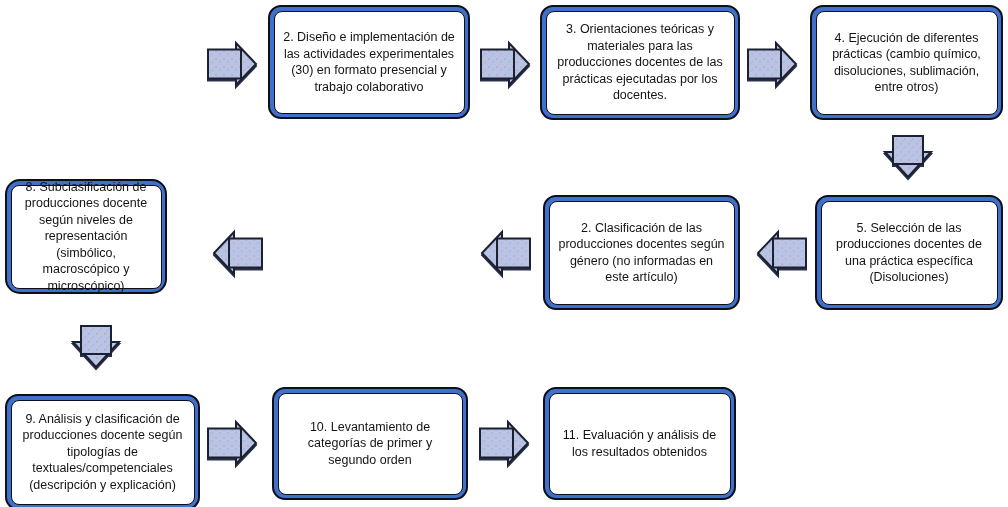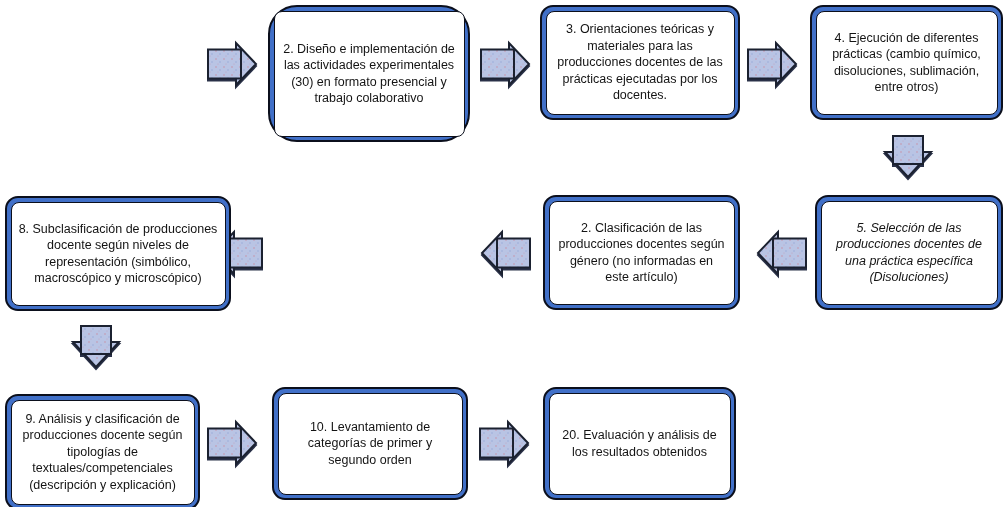--- a/index.html
+++ b/index.html
@@ -30,27 +30,27 @@
     align-items: center;
     justify-content: center;
     text-align: center;
     padding: 4px 7px;
     font-size: 12.5px;
     line-height: 1.32;
     color: #141414;
   }
   
   .b1  { left: 5px;   top: 5px;   width: 196px; height: 115px; }
-  .b2  { left: 268px; top: 5px;   width: 202px; height: 137px; border-radius: 29px; }
+  .b2  { left: 268px; top: 5px;   width: 202px; height: 114px; }
   .b3  { left: 540px; top: 5px;   width: 200px; height: 115px; }
   .b4  { left: 810px; top: 5px;   width: 193px; height: 115px; }
-  .b5  { left: 815px; top: 195px; width: 188px; height: 115px; font-style: italic; }
+  .b5  { left: 815px; top: 195px; width: 188px; height: 115px; }
   .b6  { left: 543px; top: 195px; width: 197px; height: 115px; }
   .b7  { left: 272px; top: 195px; width: 196px; height: 115px; }
-  .b8  { left: 5px;   top: 196px; width: 226px; height: 115px; }
+  .b8  { left: 5px;   top: 179px; width: 162px; height: 115px; border-radius: 15px; }
   .b9  { left: 5px;   top: 394px; width: 195px; height: 116px; }
   .b10 { left: 272px; top: 387px; width: 196px; height: 113px; }
   .b11 { left: 543px; top: 387px; width: 193px; height: 113px; }
 
   .arrow {
     position: absolute;
     overflow: visible;
   }
   .arrow svg {
     display: block;
@@ -173,16 +173,16 @@
   <div class="box b10">
     <div class="box-inner">10. Levantamiento de categorías de primer y segundo orden</div>
   </div>
   <div class="arrow a1011">
     <svg width="52" height="46" viewBox="0 0 52 46">
       <path d="M30 2 L50 23 L30 44 Z" fill="url(#dotfill)" stroke="#1b2130" stroke-width="2"></path>
       <rect x="2" y="8.5" width="33" height="29" fill="url(#dotfill)" stroke="#1b2130" stroke-width="2"></rect>
     </svg>
   </div>
   <div class="box b11">
-    <div class="box-inner">20. Evaluación y análisis de los resultados obtenidos</div>
+    <div class="box-inner">11. Evaluación y análisis de los resultados obtenidos</div>
   </div>
 
 </div>
 
 </body></html>

